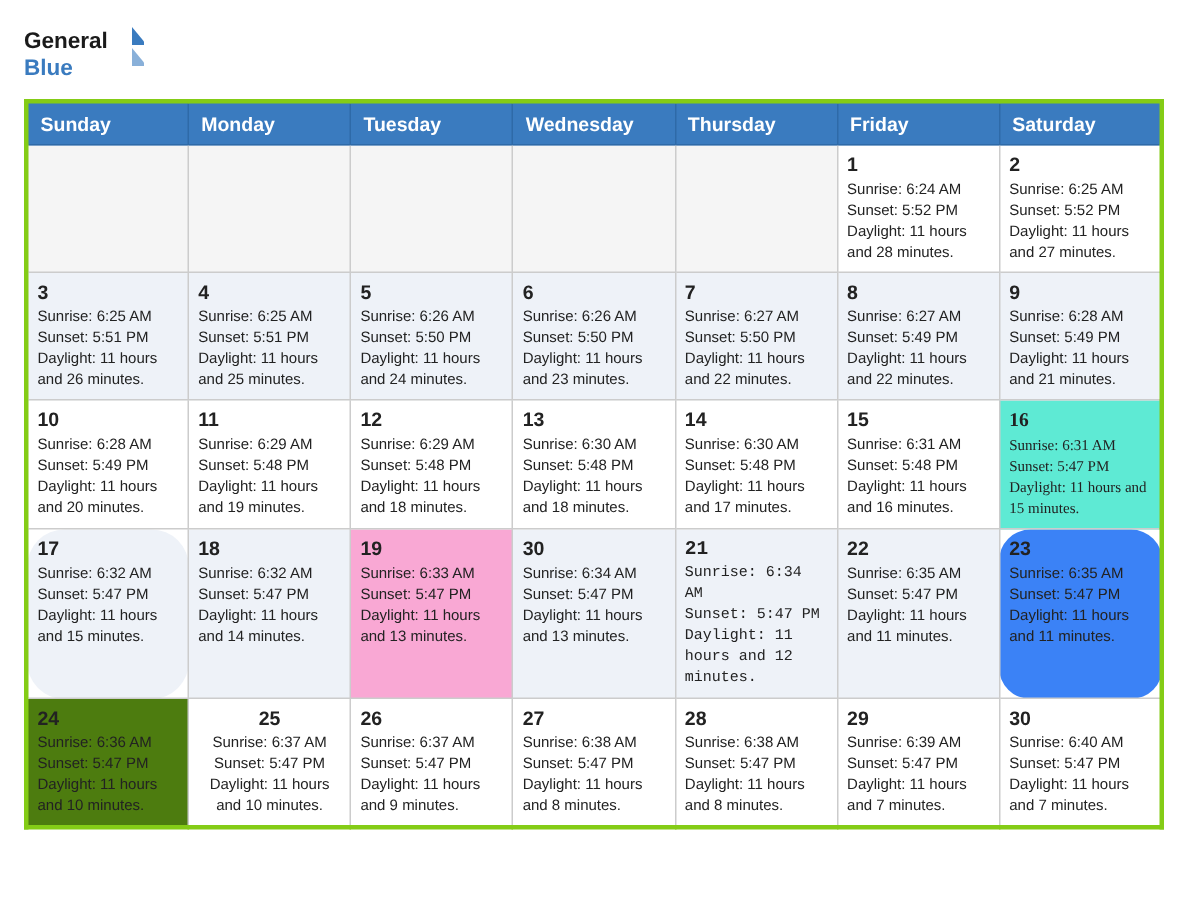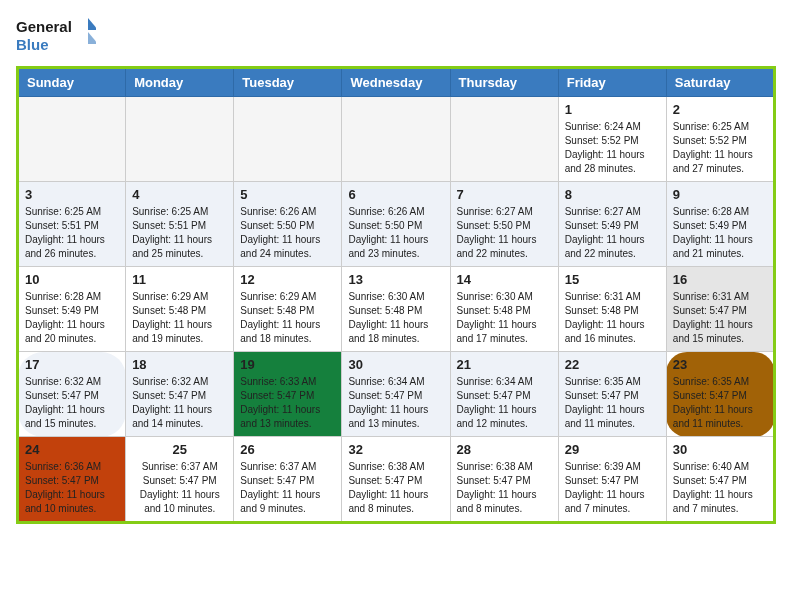--- a/index.html
+++ b/index.html
@@ -173,70 +173,70 @@
           <div class="day-info">Sunrise: 6:30 AM<br>Sunset: 5:48 PM<br>Daylight: 11 hours and 18 minutes.</div>
         </td>
         <td style="background: rgb(255, 255, 255);">
           <span class="day-number">14</span>
           <div class="day-info">Sunrise: 6:30 AM<br>Sunset: 5:48 PM<br>Daylight: 11 hours and 17 minutes.</div>
         </td>
         <td style="background: rgb(255, 255, 255);">
           <span class="day-number">15</span>
           <div class="day-info">Sunrise: 6:31 AM<br>Sunset: 5:48 PM<br>Daylight: 11 hours and 16 minutes.</div>
         </td>
-        <td style="background: #e5e5e5;">
+        <td style="background: #5eead4; font-family: Liberation Serif, serif;">
           <span class="day-number">16</span>
           <div class="day-info">Sunrise: 6:31 AM<br>Sunset: 5:47 PM<br>Daylight: 11 hours and 15 minutes.</div>
         </td>
       </tr>
       <tr>
         <td style="background: rgb(238, 242, 248); border-radius: 25px;">
           <span class="day-number">17</span>
           <div class="day-info">Sunrise: 6:32 AM<br>Sunset: 5:47 PM<br>Daylight: 11 hours and 15 minutes.</div>
         </td>
         <td style="background: rgb(238, 242, 248);">
           <span class="day-number">18</span>
           <div class="day-info">Sunrise: 6:32 AM<br>Sunset: 5:47 PM<br>Daylight: 11 hours and 14 minutes.</div>
         </td>
-        <td style="background: #15803d;">
+        <td style="background: #f9a8d4;">
           <span class="day-number">19</span>
           <div class="day-info">Sunrise: 6:33 AM<br>Sunset: 5:47 PM<br>Daylight: 11 hours and 13 minutes.</div>
         </td>
         <td style="background: rgb(238, 242, 248);">
           <span class="day-number">30</span>
           <div class="day-info">Sunrise: 6:34 AM<br>Sunset: 5:47 PM<br>Daylight: 11 hours and 13 minutes.</div>
         </td>
-        <td style="background: rgb(238, 242, 248);">
+        <td style="background: rgb(238, 242, 248); font-family: Liberation Mono, monospace;">
           <span class="day-number">21</span>
           <div class="day-info">Sunrise: 6:34 AM<br>Sunset: 5:47 PM<br>Daylight: 11 hours and 12 minutes.</div>
         </td>
         <td style="background: rgb(238, 242, 248);">
           <span class="day-number">22</span>
           <div class="day-info">Sunrise: 6:35 AM<br>Sunset: 5:47 PM<br>Daylight: 11 hours and 11 minutes.</div>
         </td>
-        <td style="background: #a16207; border-radius: 21px;">
+        <td style="background: #3b82f6; border-radius: 21px;">
           <span class="day-number">23</span>
           <div class="day-info">Sunrise: 6:35 AM<br>Sunset: 5:47 PM<br>Daylight: 11 hours and 11 minutes.</div>
         </td>
       </tr>
       <tr>
-        <td style="background: #c2410c;">
+        <td style="background: #4d7c0f;">
           <span class="day-number">24</span>
           <div class="day-info">Sunrise: 6:36 AM<br>Sunset: 5:47 PM<br>Daylight: 11 hours and 10 minutes.</div>
         </td>
         <td style="background: rgb(255, 255, 255); text-align: center;">
           <span class="day-number">25</span>
           <div class="day-info">Sunrise: 6:37 AM<br>Sunset: 5:47 PM<br>Daylight: 11 hours and 10 minutes.</div>
         </td>
         <td style="background: rgb(255, 255, 255);">
           <span class="day-number">26</span>
           <div class="day-info">Sunrise: 6:37 AM<br>Sunset: 5:47 PM<br>Daylight: 11 hours and 9 minutes.</div>
         </td>
         <td style="background: rgb(255, 255, 255);">
-          <span class="day-number">32</span>
+          <span class="day-number">27</span>
           <div class="day-info">Sunrise: 6:38 AM<br>Sunset: 5:47 PM<br>Daylight: 11 hours and 8 minutes.</div>
         </td>
         <td style="background: rgb(255, 255, 255);">
           <span class="day-number">28</span>
           <div class="day-info">Sunrise: 6:38 AM<br>Sunset: 5:47 PM<br>Daylight: 11 hours and 8 minutes.</div>
         </td>
         <td style="background: rgb(255, 255, 255);">
           <span class="day-number">29</span>
           <div class="day-info">Sunrise: 6:39 AM<br>Sunset: 5:47 PM<br>Daylight: 11 hours and 7 minutes.</div>
         </td>

